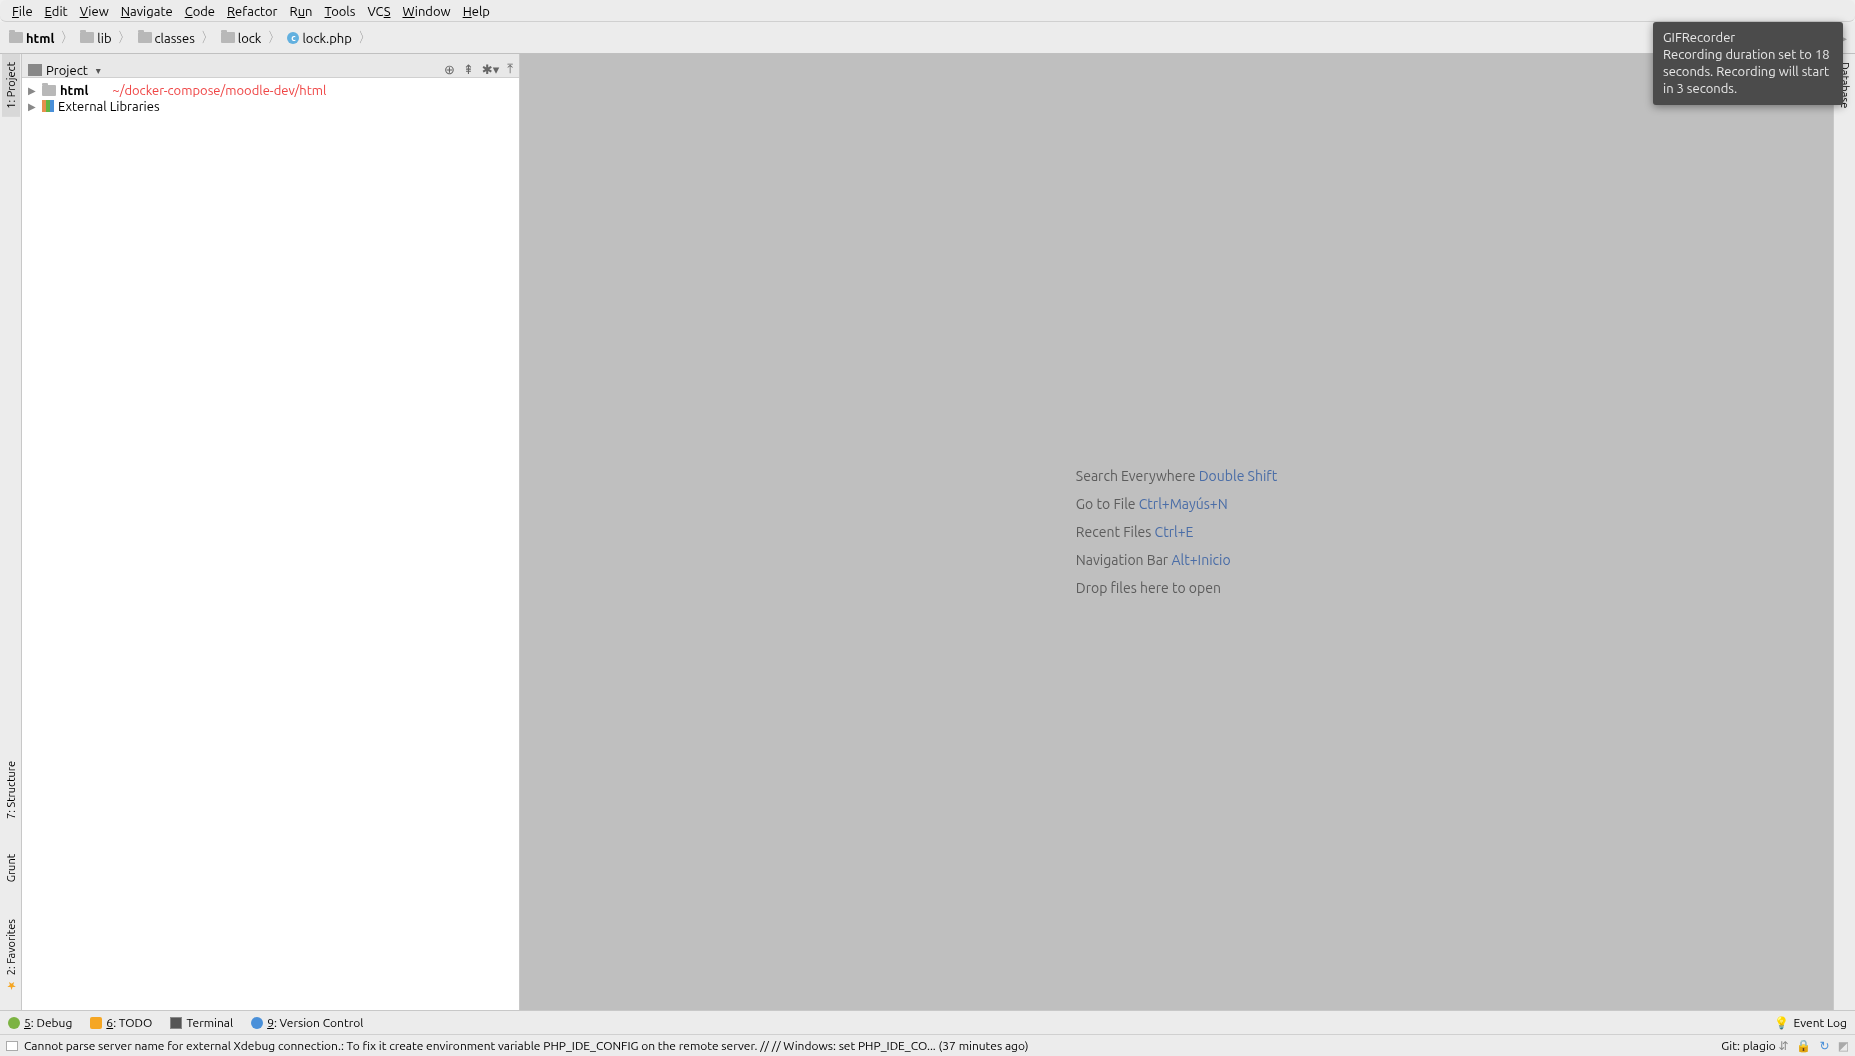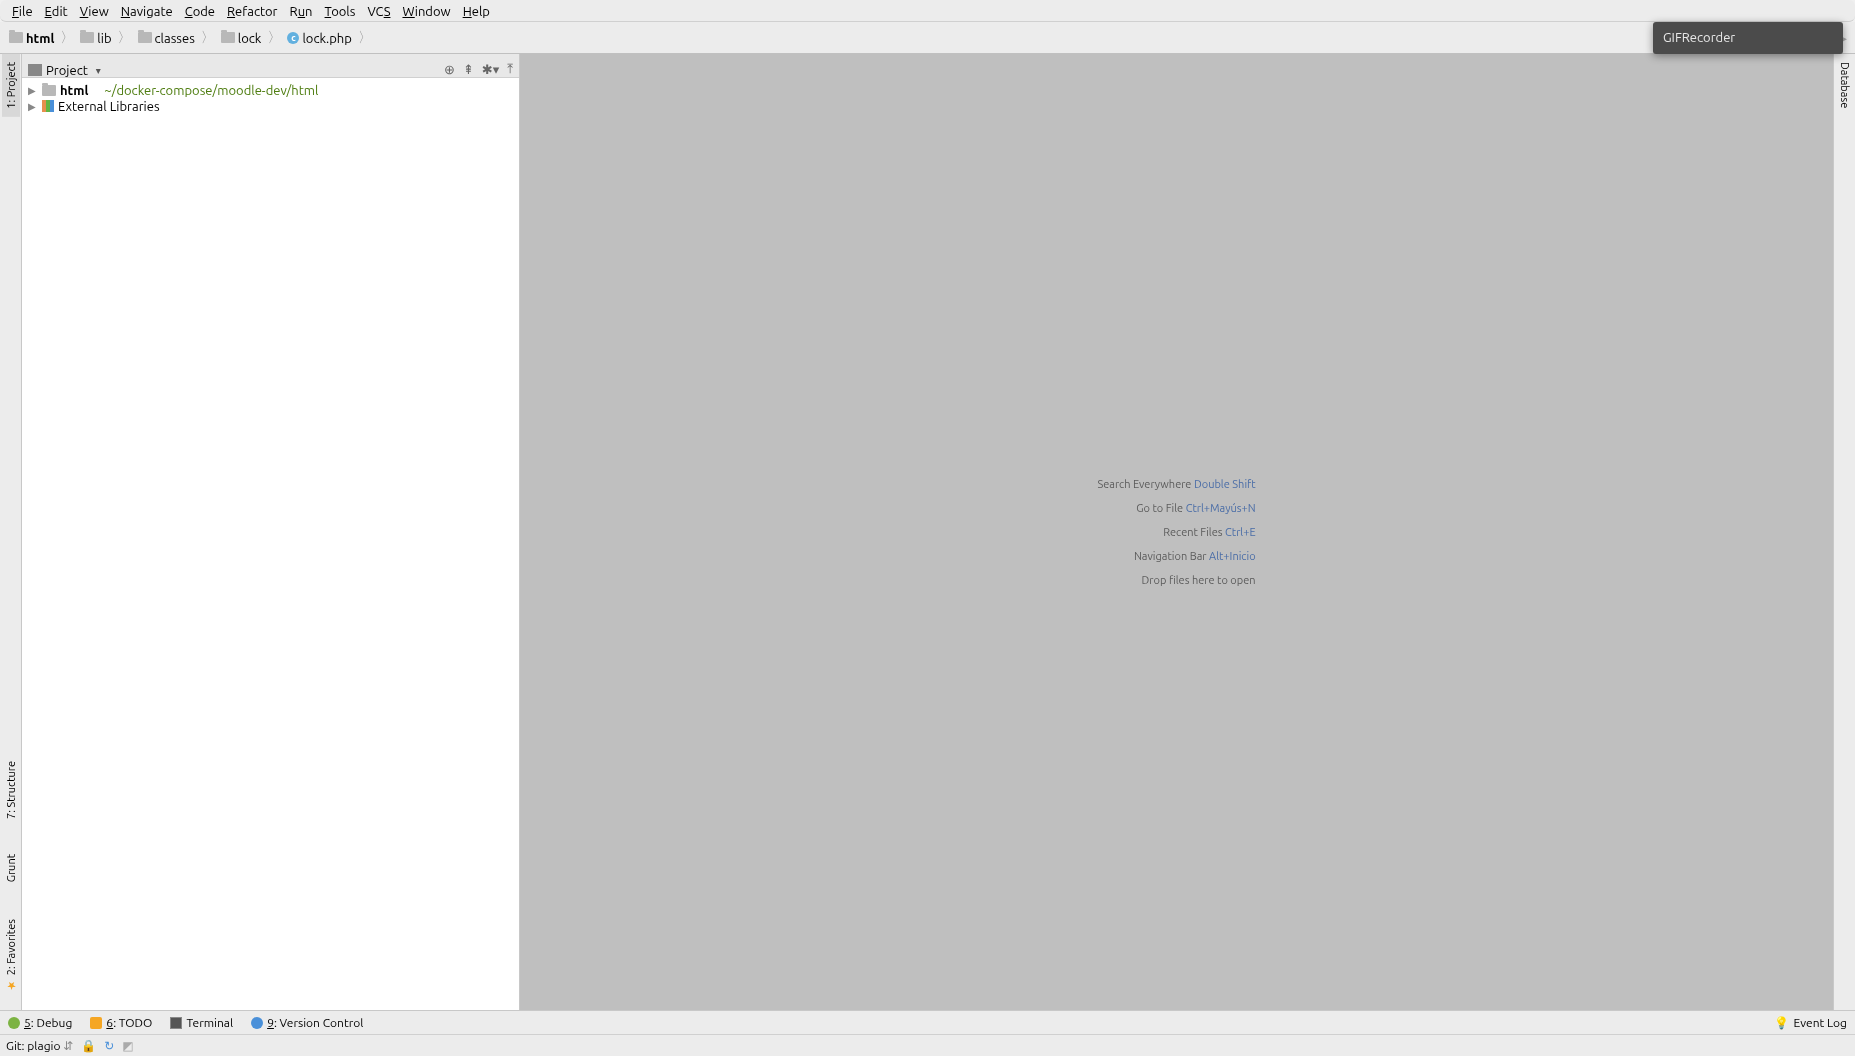--- a/index.html
+++ b/index.html
@@ -36,26 +36,26 @@
     .panel-header-right { display: flex; align-items: center; gap: 8px; color: #666; font-size: 13px; }
     .panel-header-right span { cursor: pointer; }
     .proj-ico { width: 14px; height: 12px; background: #888; display: inline-block; }
     .dropdown-arrow { font-size: 10px; color: #555; margin-left: 4px; }
     
     .tree { flex: 1; padding: 4px 0; font-size: 13px; overflow: auto; }
     .tree-row { display: flex; align-items: center; padding: 1px 6px; gap: 4px; cursor: pointer; }
     .tree-arrow { color: #888; font-size: 10px; width: 10px; }
     .tree-indent { width: 14px; }
     .tree-text { white-space: nowrap; }
-    .tree-path { color: #4d7c0f; margin-left: 12px; }
+    .tree-path { color: #ef4444; margin-left: 20px; }
     .lib-icon { width: 12px; height: 12px; background: linear-gradient(90deg,#e78f4e 0 33%, #62b543 33% 66%, #4a90d9 66%); }
     .scratch-icon { width: 12px; height: 12px; border: 1px solid #aaa; background: #fff; }
     
     .editor-area { flex: 1; background: #bfbfbf; display: flex; align-items: center; justify-content: center; }
-    .hints { color: #5c5c5c; font-size: 11px; text-align: right; }
+    .hints { color: #5c5c5c; font-size: 14px; text-align: left; }
     .hints .row { margin: 12px 0; }
     .hints .shortcut { color: #4a6da7; }
     
     .bottom-bar { height: 24px; background: #ececec; border-top: 1px solid #c8c8c8; display: flex; align-items: center; font-size: 12px; padding: 0 8px; justify-content: space-between; }
     .bottom-left { display: flex; gap: 18px; }
     .bottom-item { display: flex; align-items: center; gap: 4px; cursor: pointer; }
     .bottom-item .ul { text-decoration: underline; }
     .bottom-right { display: flex; align-items: center; gap: 4px; }
     .bulb { color: #f5a623; }
     
@@ -214,23 +214,28 @@
         <span><span class="ul">9</span>: Version Control</span>
       </div>
   </div>
   <div class="bottom-right">
     <span class="bulb">💡</span>
     <span>Event Log</span>
   </div>
 </div>
 
 <div class="status-bar">
+  <div class="status-left">
+    <span class="status-icon"></span>
+    <span>Cannot parse server name for external Xdebug connection.: To fix it create environment variable PHP_IDE_CONFIG on the remote server. // // Windows: set PHP_IDE_CO... (37 minutes ago)</span>
+  </div>
   <div class="status-right">
     <span><span>Git: plagio</span> <span style="color:#888;">⇵</span></span>
     <span style="color:#999;">🔒</span>
     <span style="color:#4a90d9;">↻</span>
     <span style="color:#aaa;">◩</span>
   </div>
 </div>
 
 <div class="notification">
   <div class="notification-title">GIFRecorder</div>
+  <div class="notification-body">Recording duration set to 18 seconds. Recording will start in 3 seconds.</div>
 </div>
 
 </body></html>

